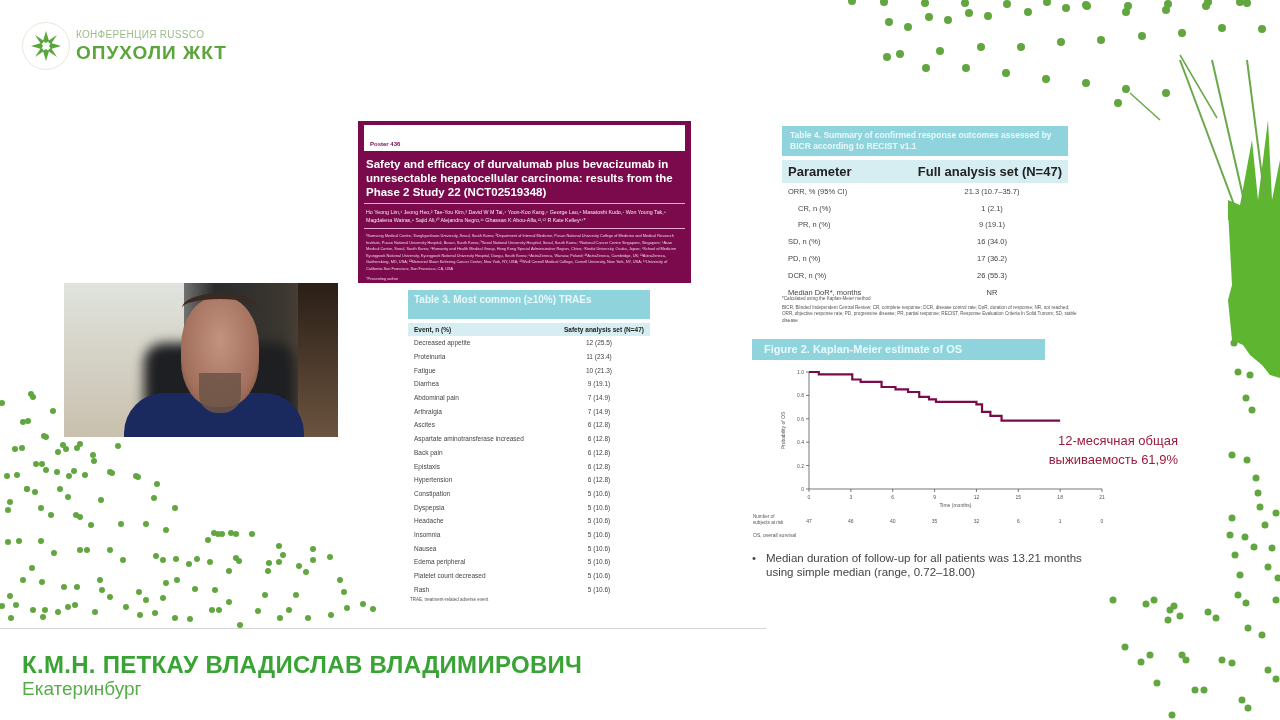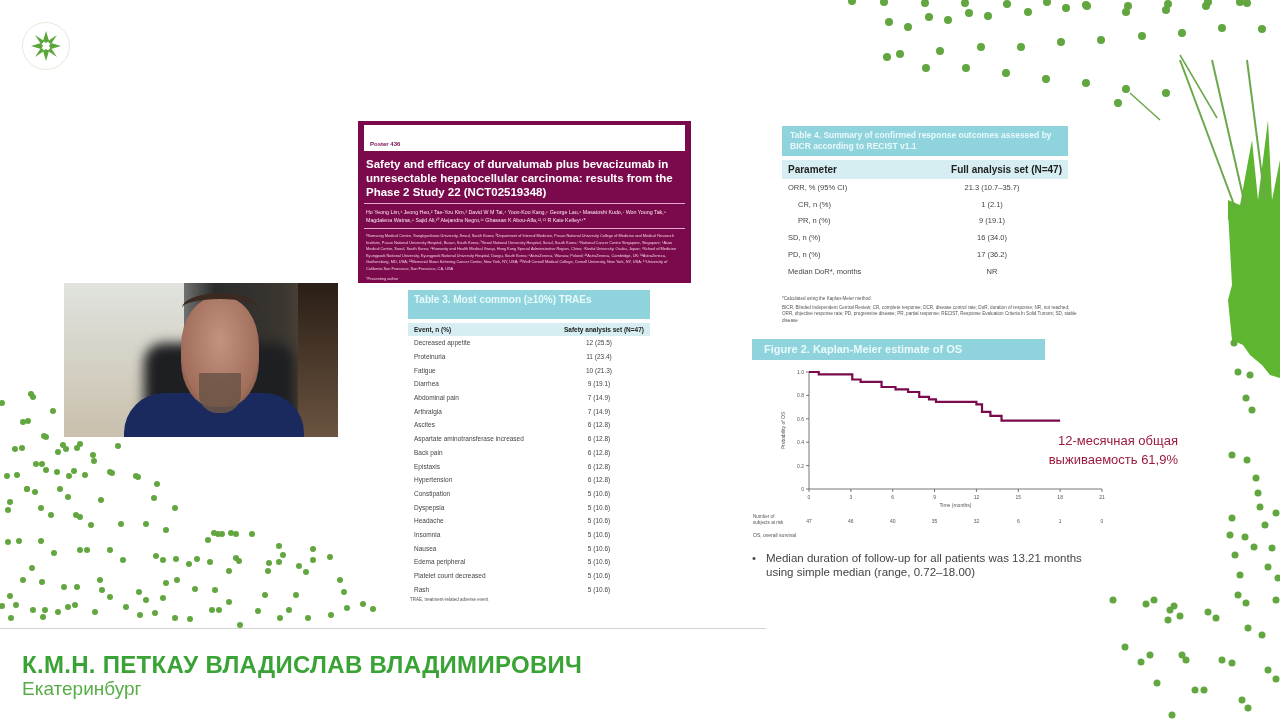--- a/index.html
+++ b/index.html
@@ -40,21 +40,21 @@
   .t-caption { background: #8fd4dc; color: #e9f9fb; font-weight: bold; font-size: 10px; padding: 4px 6px; height: 29px; }
   .t-head { display:flex; justify-content: space-between; background:#d6eef1; margin-top: 4px; padding: 3px 6px; font-size: 6.5px; font-weight: bold; color:#222; }
   .t-row { display:flex; justify-content: space-between; font-size: 6.5px; color:#444; height: 13.7px; align-items: center; padding: 0 6px; }
   .t-row .val { width: 90px; text-align: center; }
   .t3 .t-head .val { width: 110px; text-align:right; }
   .t-foot { font-size: 4.5px; color:#555; padding: 1px 2px; }
 
   
   .t4 { position: absolute; left: 782px; top: 126px; width: 286px; }
   .t4 .t-caption { font-size: 8.5px; line-height: 10.5px; height: 30px; padding: 4px 8px; }
-  .t4 .t-head { margin-top: 4px; font-size: 10px; padding: 4px 6px; }
+  .t4 .t-head { margin-top: 4px; font-size: 13px; padding: 4px 6px; }
   .t4 .t-row { font-size: 7.5px; height: 16.8px; }
   .t4 .t-row .val { width: 140px; text-align:center; }
   .t4 .t-row.indent .lbl { padding-left: 10px; }
   .t4-notes { position:absolute; left: 782px; top: 296px; width: 300px; font-size: 4.6px; color:#555; line-height: 6.5px; }
 
   
   .fig-caption { position:absolute; left: 752px; top: 339px; width: 293px; height: 21px; background:#8fd4dc; color:#eafafc; font-weight:bold; font-size: 11px; padding: 4px 12px; }
   .km { position:absolute; left: 752px; top: 362px; width: 360px; height: 180px; }
   .km-label { position:absolute; left: 1028px; top: 431px; color: #9b1c3e; font-size: 13px; line-height: 19px; text-align: right; width: 150px; }
   .bullet { position:absolute; left: 752px; top: 551px; width: 360px; font-size: 11.5px; color:#444; line-height: 14px; display:flex; }
@@ -318,20 +318,24 @@
         <path d="M0,15 L3,5 L0,3 L-3,5 Z"></path>
         <path d="M-15,0 L-5,3 L-3,0 L-5,-3 Z"></path>
         <path d="M15,0 L5,3 L3,0 L5,-3 Z"></path>
         <path d="M-11,-11 L-2,-5 L-3,-3 L-5,-2 Z"></path>
         <path d="M11,11 L2,5 L3,3 L5,2 Z"></path>
         <path d="M11,-11 L5,-2 L3,-3 L2,-5 Z"></path>
         <path d="M-11,11 L-5,2 L-3,3 L-2,5 Z"></path>
       </g>
     </svg>
   </div>
+  <div class="logo-text">
+    <div class="logo-sub">КОНФЕРЕНЦИЯ RUSSCO</div>
+    <div class="logo-main">ОПУХОЛИ ЖКТ</div>
+  </div>
 </div>
 
 <div class="webcam">
   <div class="bg-left"></div>
   <div class="chair"></div>
   <div class="right"></div>
   <div class="body"></div>
   <div class="head"></div>
   <div class="hair"></div>
   <div class="beard"></div>
@@ -453,20 +457,24 @@
         <span class="lbl">PR, n (%)</span>
         <span class="val">9 (19.1)</span>
       </div>
       <div class="t-row">
         <span class="lbl">SD, n (%)</span>
         <span class="val">16 (34.0)</span>
       </div>
       <div class="t-row">
         <span class="lbl">PD, n (%)</span>
         <span class="val">17 (36.2)</span>
+      </div>
+      <div class="t-row">
+        <span class="lbl">DCR, n (%)</span>
+        <span class="val">26 (55.3)</span>
       </div>
       <div class="t-row">
         <span class="lbl">Median DoR*, months</span>
         <span class="val">NR</span>
       </div>
     </div>
 </div>
 <div class="t4-notes">
   <div>*Calculated using the Kaplan-Meier method</div>
   <div style="margin-top:2px">BICR, Blinded Independent Central Review; CR, complete response; DCR, disease control rate; DoR, duration of response; NR, not reached; ORR, objective response rate; PD, progressive disease; PR, partial response; RECIST, Response Evaluation Criteria In Solid Tumors; SD, stable disease</div>

